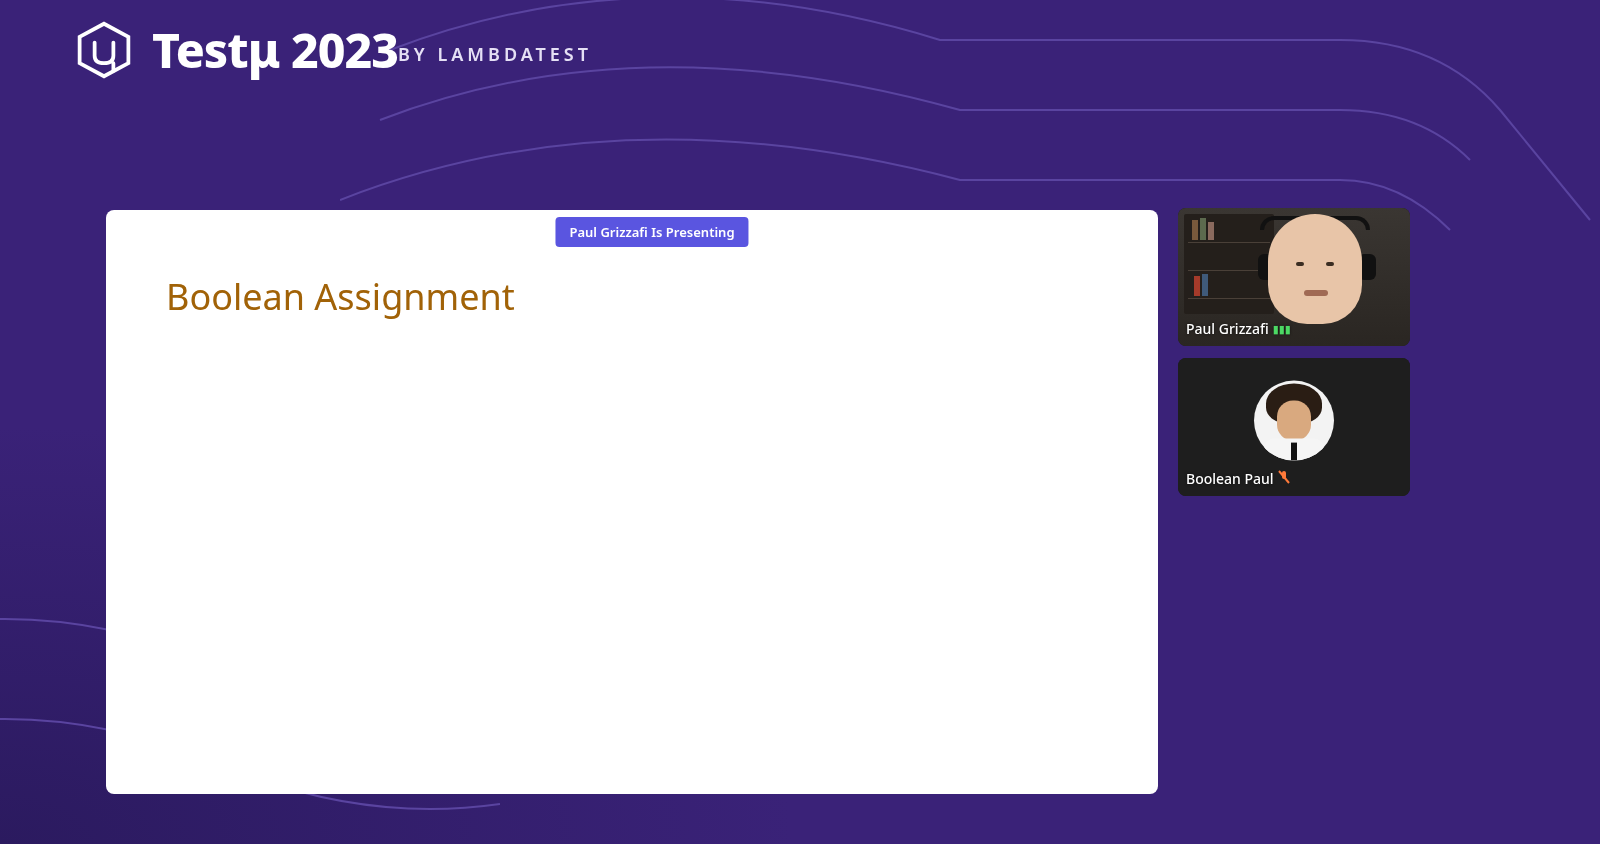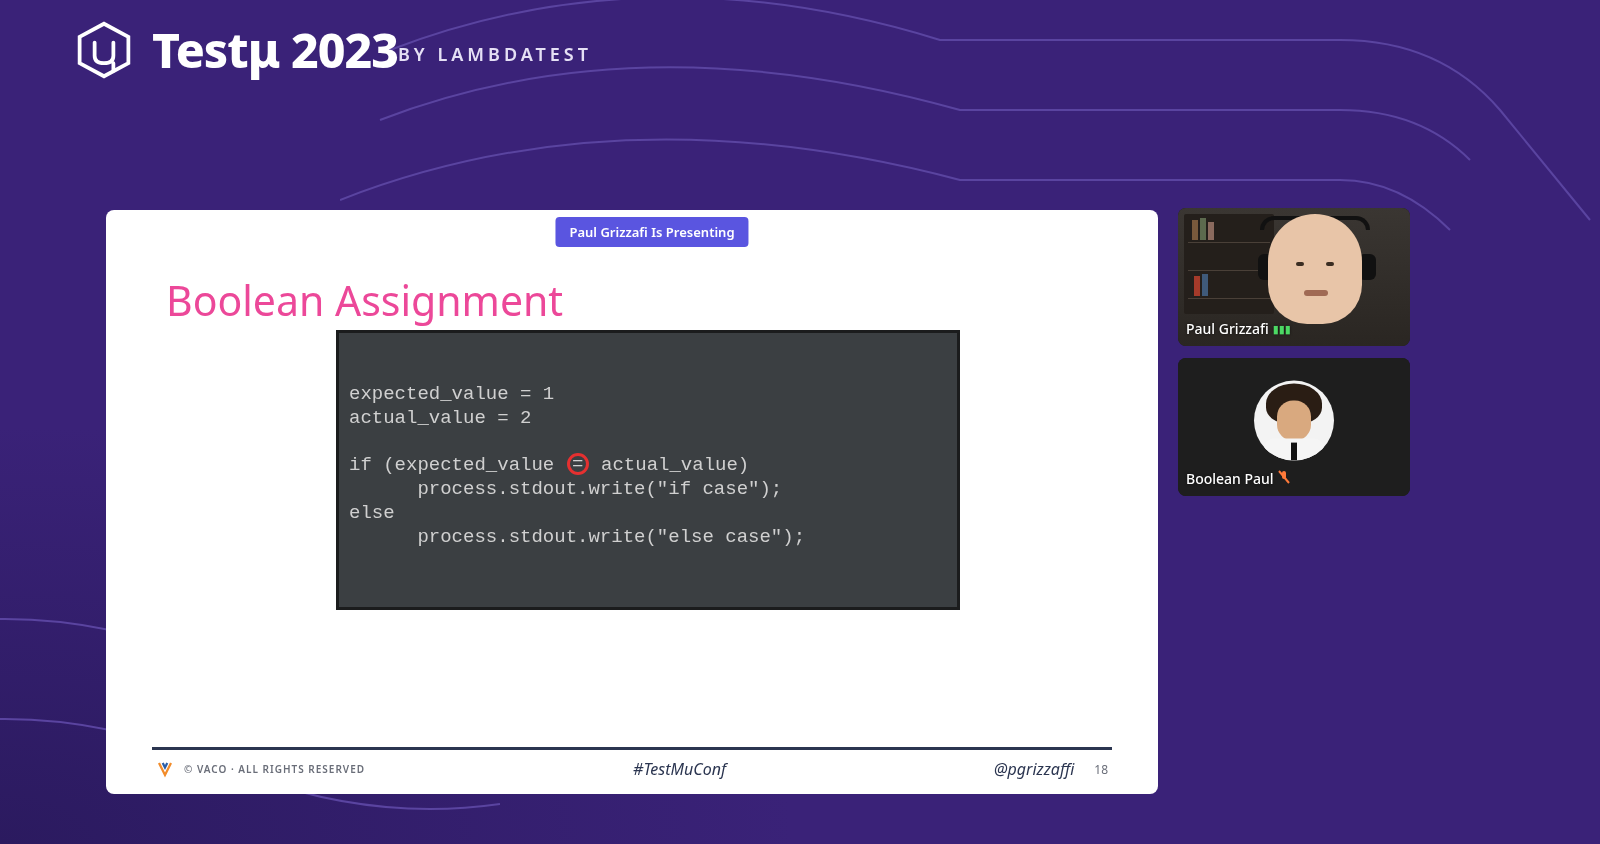--- a/index.html
+++ b/index.html
@@ -75,22 +75,22 @@
     padding: 6px 14px;
     border-radius: 4px;
     white-space: nowrap;
     margin-left: 20px;
   }
 
   .slide-title {
     position: absolute;
     left: 60px;
     top: 62px;
-    font-size: 41px;
-    color: #ec4899;
+    font-size: 36px;
+    color: #a16207;
     font-weight: 400;
   }
 
   .code-box {
     position: absolute;
     left: 230px;
     top: 120px;
     width: 624px;
     height: 280px;
     background: #3b3f42;
@@ -242,45 +242,21 @@
   <div class="brand-text">
     <div class="brand-title">Testμ 2023</div>
     <div class="brand-sub">BY LAMBDATEST</div>
   </div>
 </div>
 
 <div class="slide">
   <div class="presenting-badge">Paul Grizzafi Is Presenting</div>
   <div class="slide-title">Boolean Assignment</div>
 
-  <div class="code-box"><span>expected_value = 1</span>
-<span>actual_value = 2</span>
-
-<span>if (expected_value </span><span class="red-circle">=</span><span> actual_value)</span>
-<span>      process.stdout.write("if case");</span>
-<span>else</span>
-<span>      process.stdout.write("else case");</span></div>
-
-  <div class="slide-footer">
-    <div class="rule"></div>
-    <div class="row">
-      <div class="left">
-        <svg class="vaco-icon" viewBox="0 0 24 24">
-          <path d="M4 4 L12 20 L20 4" fill="none" stroke="#f28c2a" stroke-width="3"></path>
-          <path d="M9 4 L12 10 L15 4" fill="none" stroke="#2b5ea8" stroke-width="3"></path>
-        </svg>
-        <span>© VACO · ALL RIGHTS RESERVED</span>
-      </div>
-      <div class="center">#TestMuConf</div>
-      <div class="right">
-        <span>@pgrizzaffi</span>
-        <span class="page">18</span>
-      </div>
-    </div>
-  </div>
+
 </div>
 
 <div class="tile tile-1">
   <div class="speaker1-bg">
     <div class="bookshelf">
       <div class="shelf" style="top:28px"></div>
       <div class="shelf" style="top:56px"></div>
       <div class="shelf" style="top:84px"></div>
       <div class="book" style="left:8px;height:20px;top:6px;bottom:auto;background:#7a5a3c"></div>
       <div class="book" style="left:16px;height:22px;top:4px;bottom:auto;background:#5c6a4e"></div>

